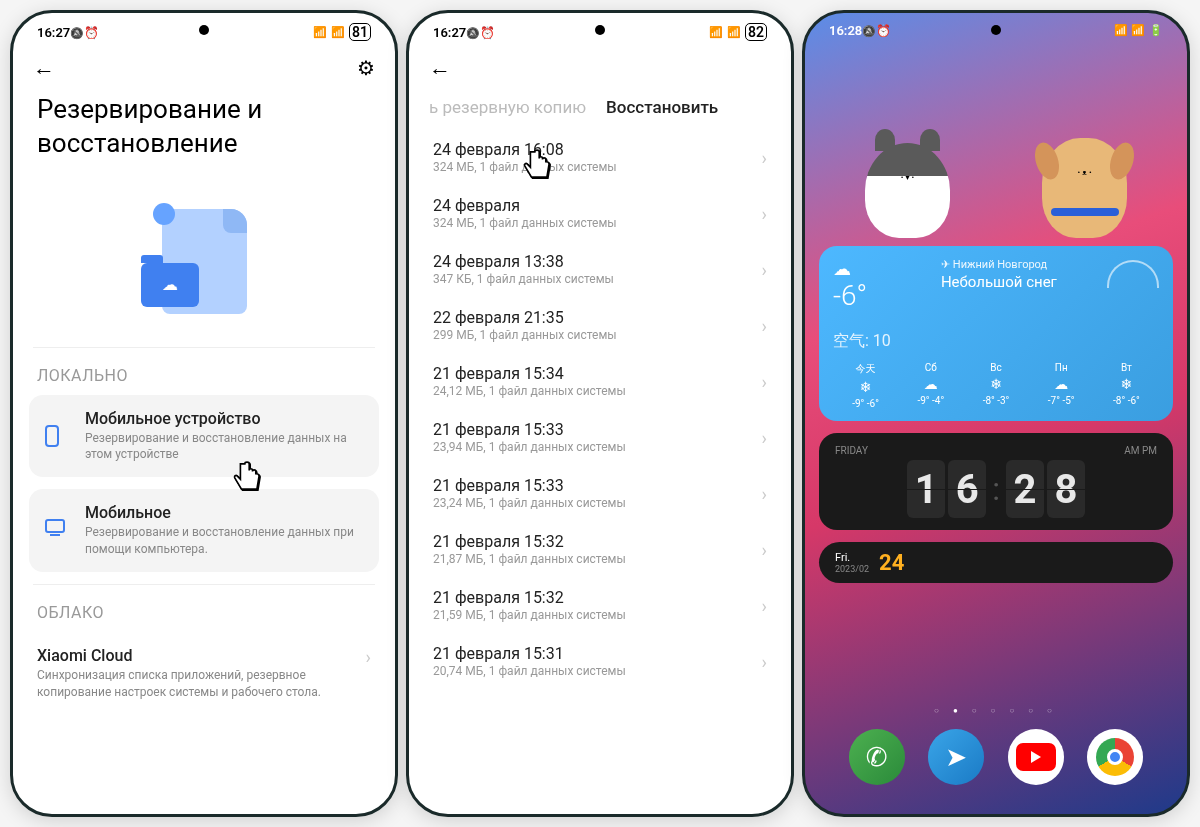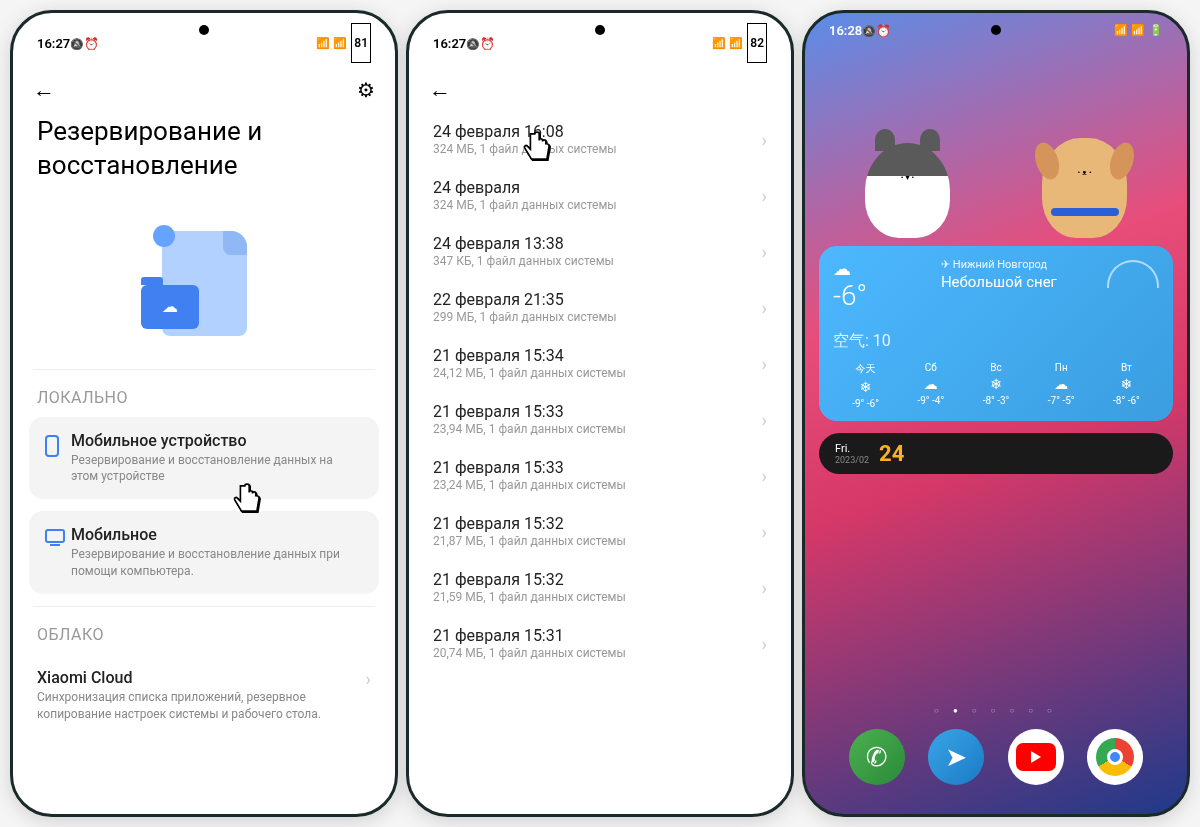--- a/index.html
+++ b/index.html
@@ -4,35 +4,35 @@
 <style>
 *{box-sizing:border-box;margin:0;padding:0;font-family:-apple-system,BlinkMacSystemFont,"Segoe UI",Roboto,sans-serif}
 body{background:#f5f5f5;display:flex;gap:8px;padding:10px;justify-content:center}
 .phone{width:388px;height:807px;background:#fff;border-radius:42px;border:3px solid #1a2a2a;position:relative;overflow:hidden;box-shadow:0 4px 20px rgba(0,0,0,0.15)}
 .phone3{background:linear-gradient(160deg,#5a8de8 0%,#e84d7a 35%,#d63868 55%,#1e3a8a 100%)}
 .notch{position:absolute;top:12px;left:50%;transform:translateX(-50%);width:10px;height:10px;background:#000;border-radius:50%;z-index:100}
 .status-bar{display:flex;justify-content:space-between;align-items:center;padding:10px 24px 6px;font-size:13px;font-weight:600}
 .status-bar.light{color:#fff}
 .status-left{display:flex;align-items:center;gap:0}
 .status-right{display:flex;align-items:center;gap:4px;font-size:11px}
-.battery-icon{display:inline-flex;align-items:center;font-size:12px;font-weight:600;border:1px solid currentColor;border-radius:0;padding:12px 2px}
+.battery-icon{display:inline-flex;align-items:center;font-size:14px;font-weight:600;border:1px solid currentColor;border-radius:5px;padding:0 2px}
 .header-row{display:flex;justify-content:space-between;align-items:center;padding:8px 20px}
 .back-arrow{font-size:22px;cursor:pointer}
 .gear-icon{font-size:20px;cursor:pointer}
 .page-title{font-size:26px;font-weight:400;padding:4px 24px 16px;line-height:1.3}
 .illustration{display:flex;justify-content:center;align-items:center;height:170px;position:relative}
 .file-shape{width:85px;height:105px;background:#b3d1ff;border-radius:8px 16px 8px 8px;position:relative}
 .file-shape::before{content:"";position:absolute;top:0;right:0;width:24px;height:24px;background:#8fb8f5;border-radius:0 16px 0 8px}
 .folder-shape{width:58px;height:44px;background:#4080f0;border-radius:6px;position:absolute;left:128px;bottom:40px;display:flex;align-items:center;justify-content:center}
 .folder-shape::before{content:"";position:absolute;top:-8px;left:0;width:22px;height:8px;background:#4080f0;border-radius:3px 3px 0 0}
 .cloud-dot{color:#fff;font-size:16px}
 .pin-dot{position:absolute;top:26px;left:140px;width:22px;height:22px;background:#66a3ff;border-radius:50%}
 .divider{height:1px;background:#eee;margin:0 20px}
 .section-label{font-size:16px;color:#999;padding:18px 24px 10px;letter-spacing:0.5px}
-.option-card{background:#f4f4f4;border-radius:14px;margin:0 16px 12px;padding:14px 16px;display:flex;align-items:flex-start;gap:6px;cursor:pointer;position:relative}
+.option-card{background:#f4f4f4;border-radius:14px;margin:0 16px 12px;padding:14px 16px;display:flex;align-items:center;gap:20px;cursor:pointer;position:relative}
 .option-icon{width:20px;height:26px;flex-shrink:0;margin-top:4px}
 .phone-ico{border:2px solid #4080f0;border-radius:4px;width:14px;height:22px}
 .pc-ico{border:2px solid #4080f0;border-radius:3px;width:20px;height:14px;position:relative}
 .pc-ico::after{content:"";position:absolute;bottom:-5px;left:3px;width:10px;height:2px;background:#4080f0}
 .option-title{font-size:16px;font-weight:500;color:#222;margin-bottom:2px}
 .option-desc{font-size:12px;color:#888;line-height:1.4}
 .cloud-item{padding:14px 24px;display:flex;justify-content:space-between;align-items:flex-start;cursor:pointer}
 .chevron{color:#ccc;font-size:18px}
 .hand-cursor{position:absolute;width:44px;height:44px;pointer-events:none;z-index:50}
 .hand-cursor svg{filter:drop-shadow(1px 1px 0 #000)}
@@ -171,20 +171,24 @@
       <span>📶</span>
       <span class="battery-icon">
           <span>82</span>
         </span>
     </div>
   </div>
   <div class="header-row">
     <span class="back-arrow">←</span>
     <span></span>
   </div>
+  <div class="tabs-row">
+    <span class="tab-inactive">ь резервную копию</span>
+    <span class="tab-active">Восстановить</span>
+  </div>
   <div id="backup-list" style="position:relative">
     <div class="hand-cursor" style="top:14px;left:106px">
       <svg viewBox="0 0 40 40">
           <path fill="#fff" stroke="#000" stroke-width="1.5" d="M14 8v14l-3-3c-1-1-3 0-2 2l6 10h14l2-12c0-2-2-2-3-2v-2c0-2-3-2-3 0v-1c0-2-3-2-3 0v-6c0-2-4-2-4 0z"></path>
         </svg>
     </div>
   <div class="backup-item">
         <div>
           <div class="backup-title">24 февраля 16:08</div>
           <div class="backup-desc">324 МБ, 1 файл данных системы</div>
@@ -321,20 +325,37 @@
             <div class="weather-day-ico">☁</div>
             <div>-7° -5°</div>
           </div>
           <div class="weather-day">
             <div>Вт</div>
             <div class="weather-day-ico">❄</div>
             <div>-8° -6°</div>
           </div>
         </div>
     </div>
+    <div class="clock-widget">
+      <div class="clock-top">
+        <span>FRIDAY</span>
+        <span>AM PM</span>
+      </div>
+      <div class="clock-digits">
+        <div class="flip-group">
+          <div class="flip-digit">1</div>
+          <div class="flip-digit">6</div>
+        </div>
+        <span class="clock-colon">:</span>
+        <div class="flip-group">
+          <div class="flip-digit">2</div>
+          <div class="flip-digit">8</div>
+        </div>
+      </div>
+    </div>
     <div class="date-pill">
       <div>
         <div class="date-day">Fri.</div>
         <div class="date-sub">2023/02</div>
       </div>
       <div class="date-num">24</div>
     </div>
     <div class="page-dots">○ <span class="active">●</span> ○ ○ ○ ○ ○</div>
     <div class="dock">
       <div class="dock-icon dock-phone">✆</div>

